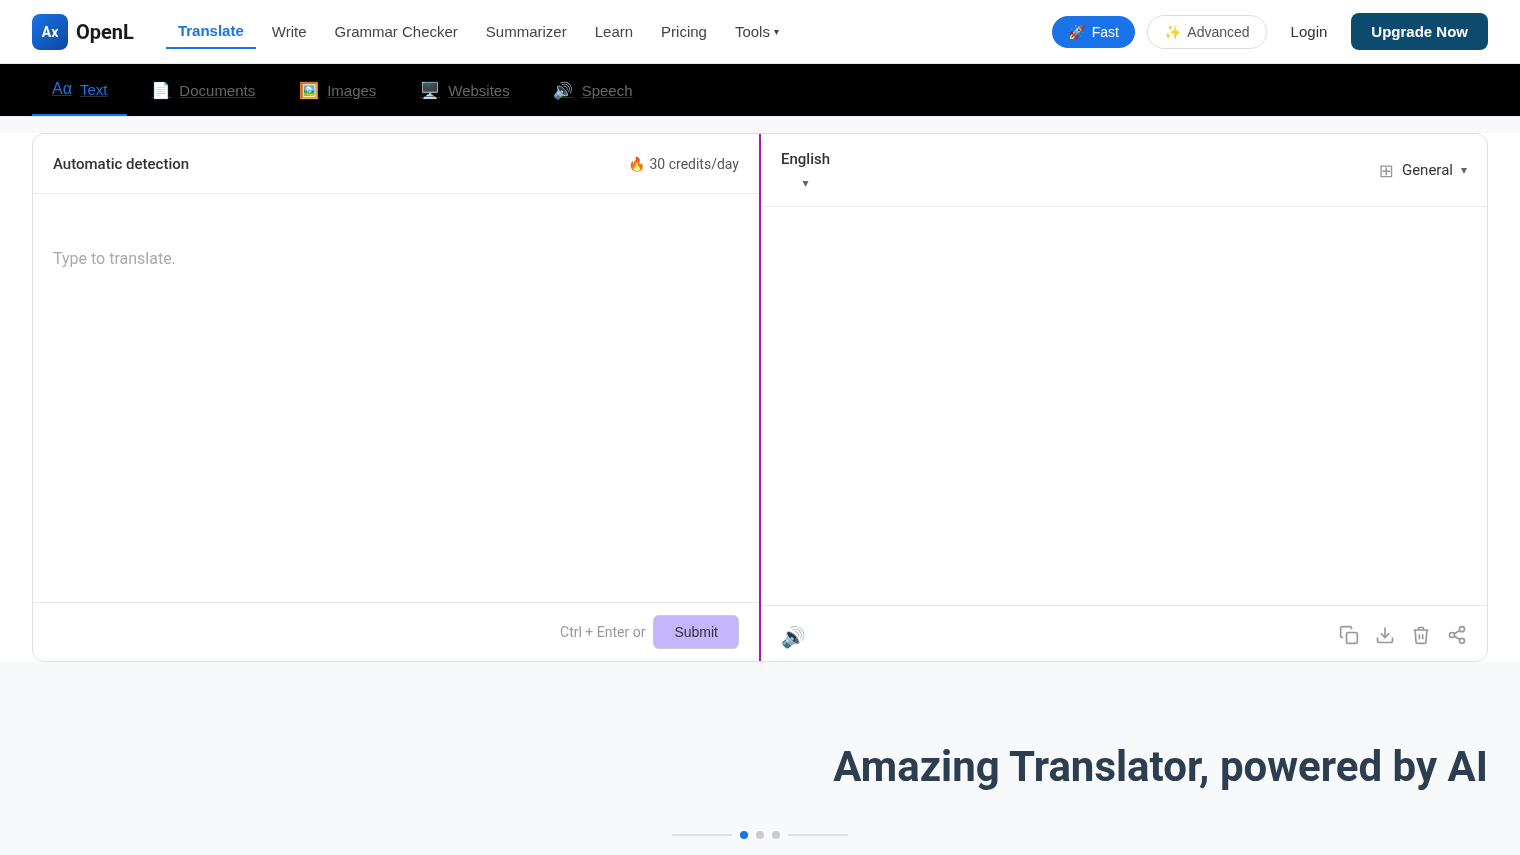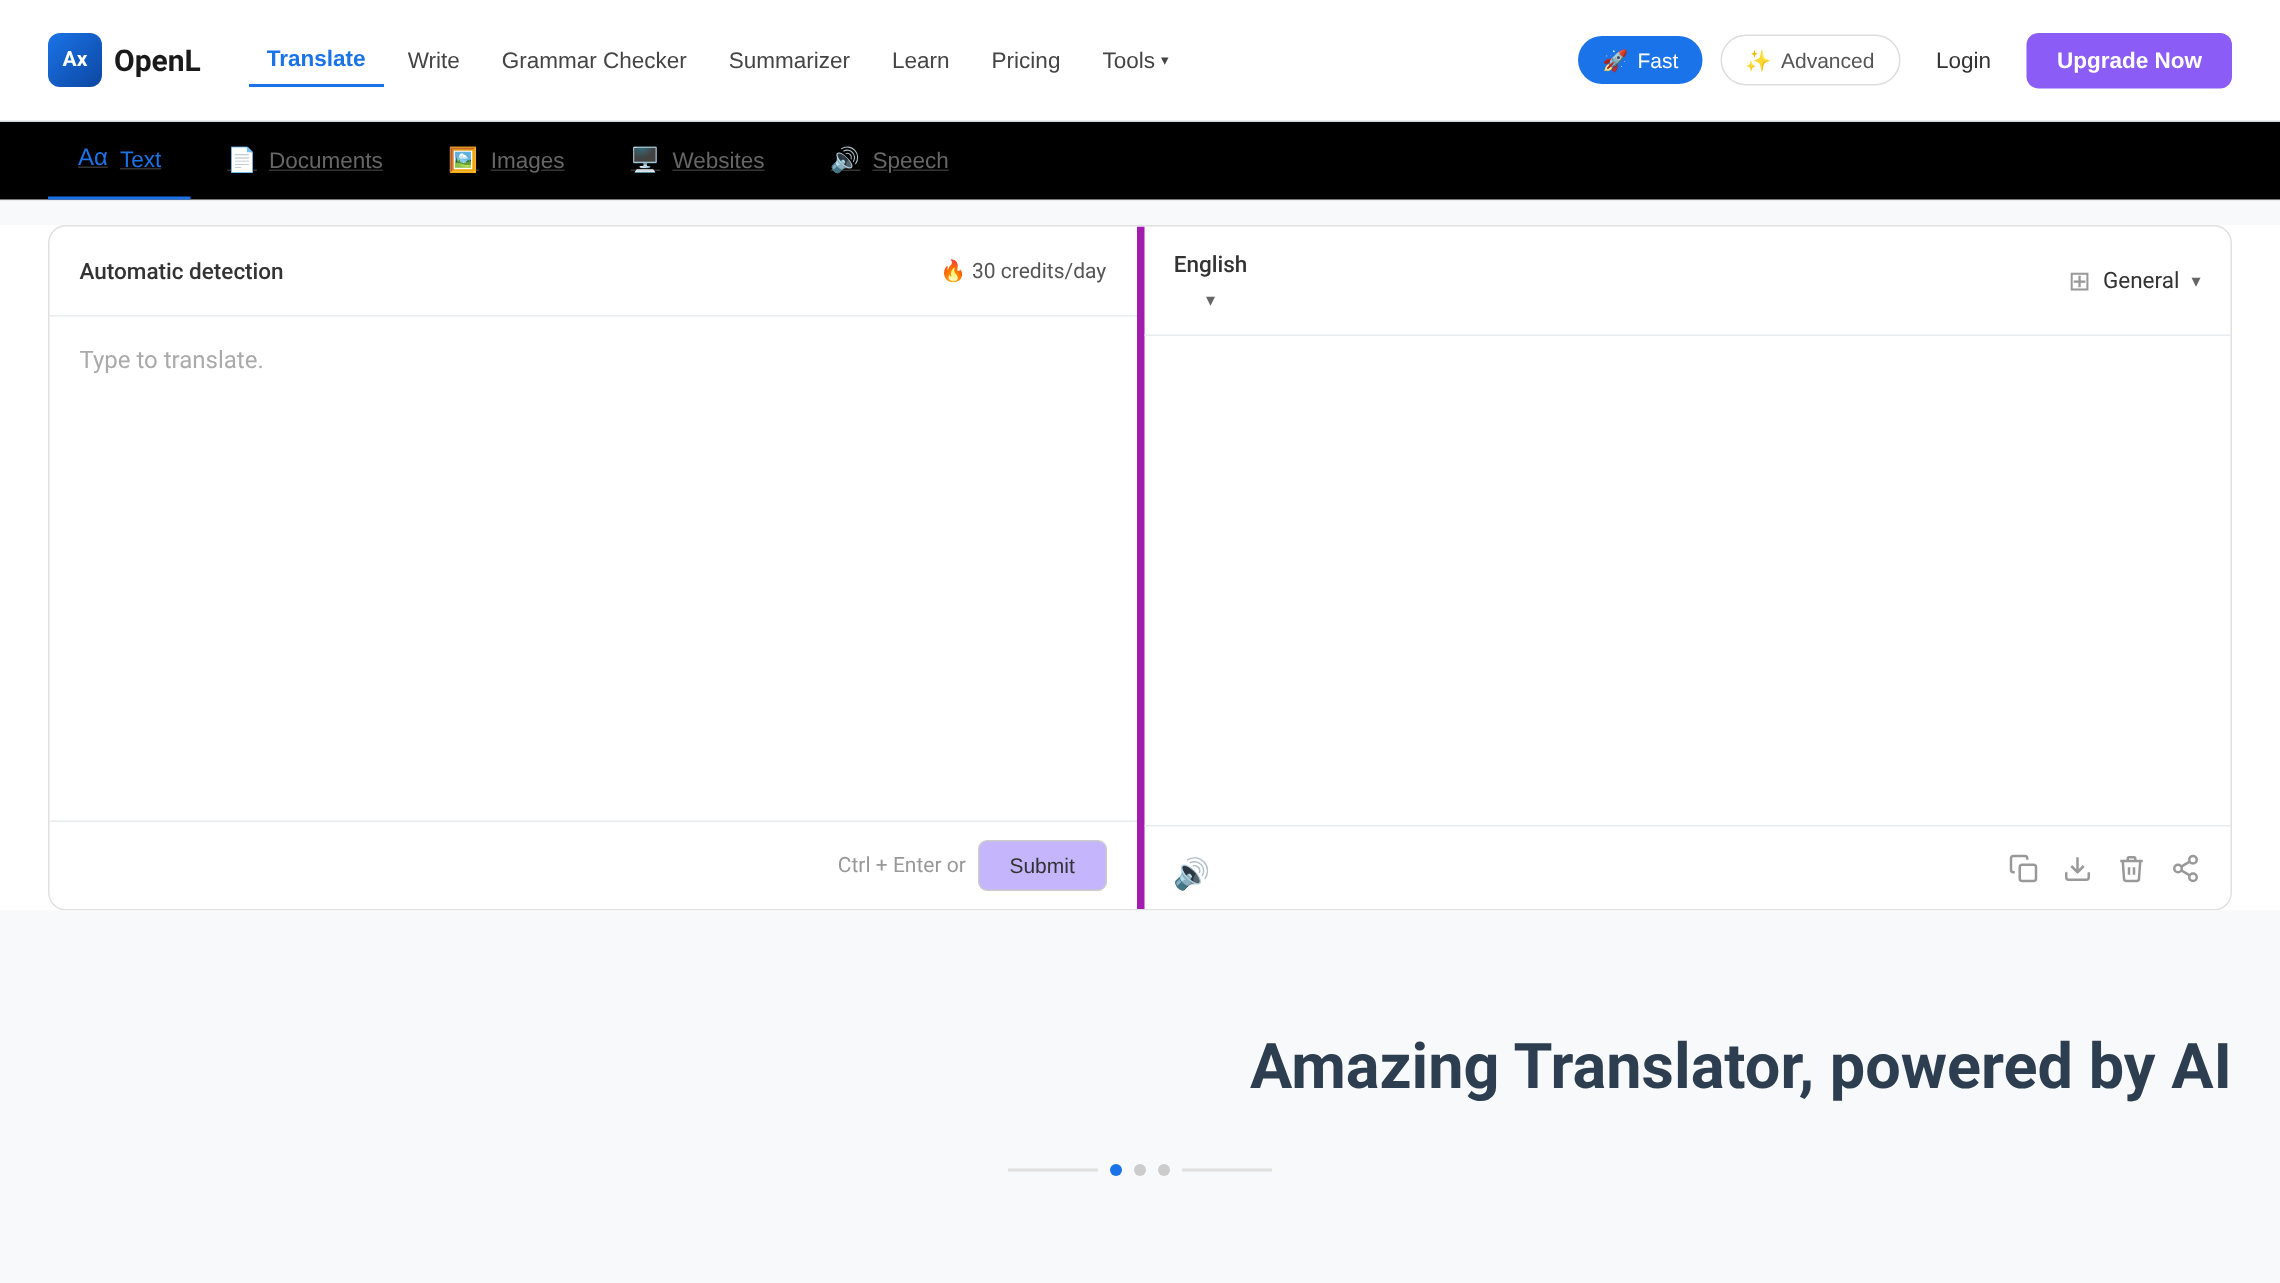--- a/index.html
+++ b/index.html
@@ -1,21 +1,21 @@
 <!DOCTYPE html>
 <html><head>
   <meta charset="utf-8">
   <style>
     * { margin: 0; padding: 0; box-sizing: border-box; }
     body { font-family: -apple-system, BlinkMacSystemFont, 'Segoe UI', Roboto, sans-serif; background: #f8f9fa; color: #333; }
 
     
     .navbar {
       display: flex; align-items: center; justify-content: space-between;
-      background: #fff; padding: 0 32px; height: 81px;
+      background: #fff; padding: 0 32px; height: 64px;
       border-bottom: 1px solid #e9ecef;
       position: sticky; top: 0; z-index: 100;
     }
     .navbar-left { display: flex; align-items: center; gap: 32px; }
     .logo { display: flex; align-items: center; gap: 8px; text-decoration: none; }
     .logo-icon {
       width: 36px; height: 36px; background: linear-gradient(135deg, #1a73e8, #0d47a1);
       border-radius: 8px; display: flex; align-items: center; justify-content: center;
       color: white; font-weight: bold; font-size: 14px;
     }
@@ -37,21 +37,21 @@
     .btn-advanced {
       display: flex; align-items: center; gap: 6px;
       background: white; color: #555; border: 1px solid #ddd; border-radius: 20px;
       padding: 8px 16px; font-size: 14px; font-weight: 500; cursor: pointer;
     }
     .btn-login {
       background: none; border: none; color: #333; font-size: 15px;
       font-weight: 500; cursor: pointer; padding: 8px 12px;
     }
     .btn-upgrade {
-      background: #8b5cf6; color: white; border: none; border-radius: 8px;
+      background: #0c4a6e; color: white; border: none; border-radius: 8px;
       padding: 10px 20px; font-size: 15px; font-weight: 600; cursor: pointer;
     }
 
     
     .tabs-container {
       background: #000000; padding: 0 32px;
       border-bottom: 1px solid #e9ecef;
       text-decoration: underline;
     }
     .tabs { display: flex; gap: 4px; }
@@ -66,21 +66,21 @@
 
     
     .translator-section {
       background: #fff; margin: 0; padding: 0 32px 0;
     }
     .translator-box {
       display: flex; border: 1px solid #e0e0e0; border-radius: 12px;
       overflow: hidden; background: #fff; min-height: 400px;
       margin-top: 16px;
     }
-    .translator-left { flex: 1; display: flex; flex-direction: column; border-right: 5px solid #a21caf; }
+    .translator-left { flex: 1; display: flex; flex-direction: column; border-right: 2px solid #a21caf; gap: 36px; }
     .translator-right { flex: 1; display: flex; flex-direction: column; }
     .translator-header {
       display: flex; align-items: center; justify-content: space-between;
       padding: 16px 20px; border-bottom: 1px solid #e9ecef; min-height: 60px;
     }
     .auto-detect { font-size: 15px; color: #333; font-weight: 500; }
     .credits-badge {
       display: flex; align-items: center; gap: 6px;
       font-size: 14px; color: #555;
     }

